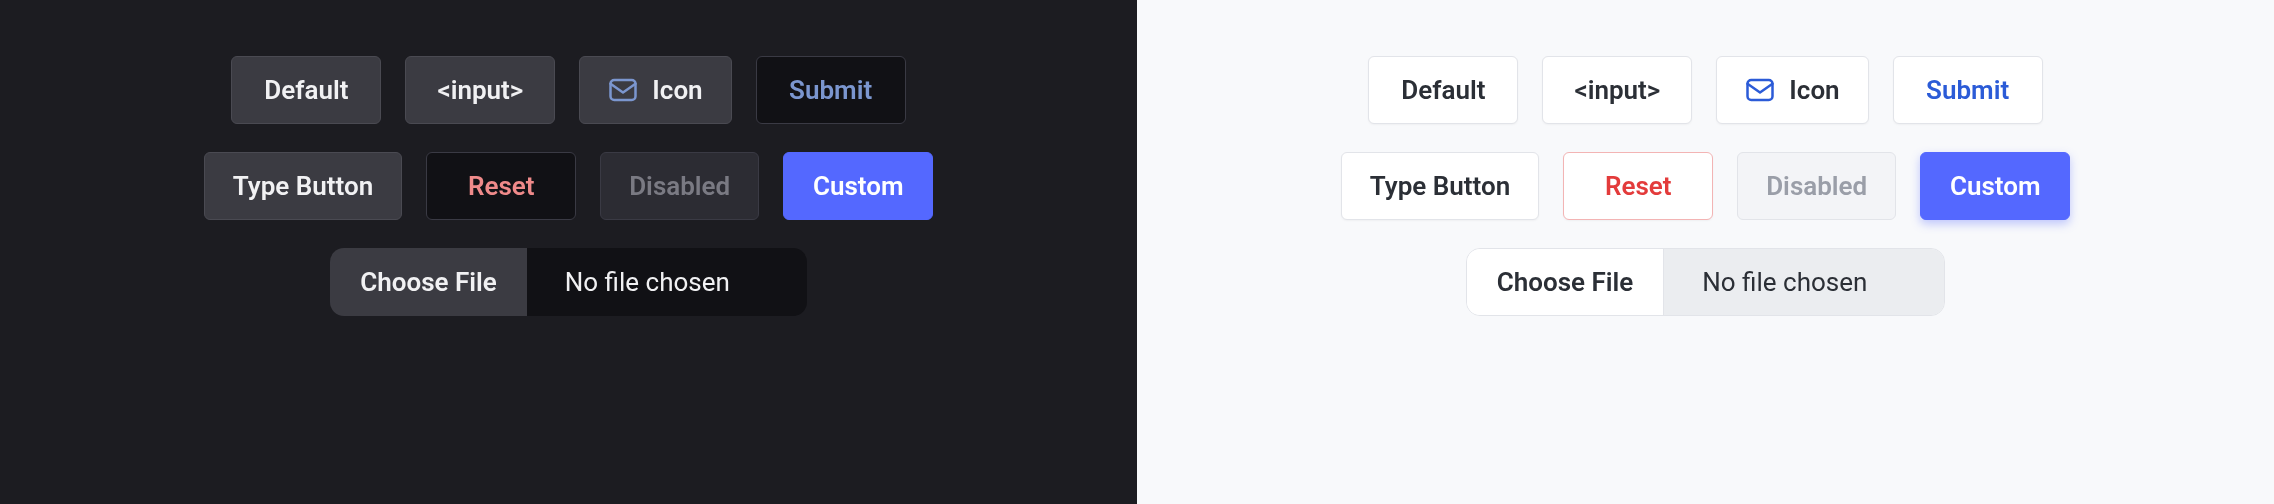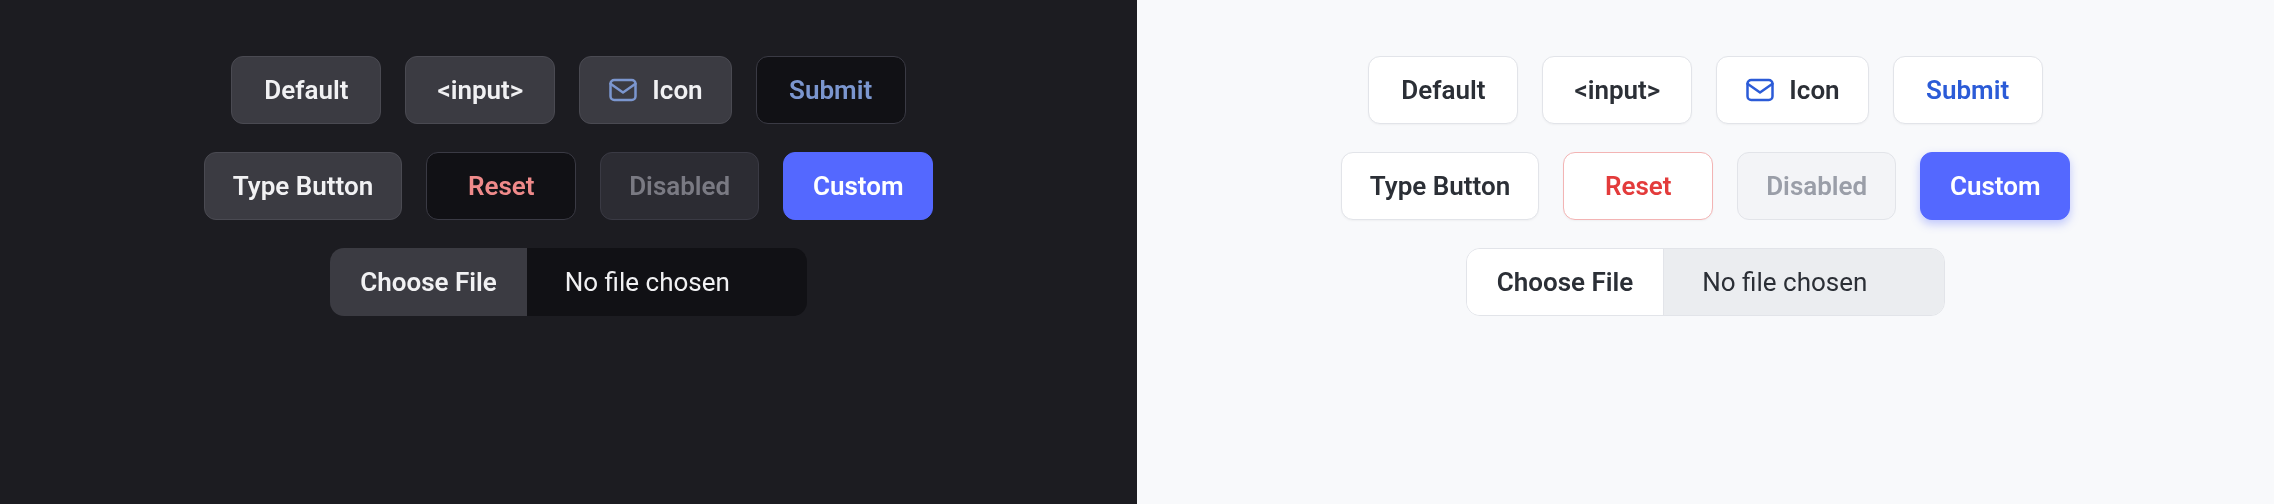--- a/index.html
+++ b/index.html
@@ -23,21 +23,21 @@
   .light { background: #f8f9fb; }
   .row {
     display: flex;
     gap: 24px;
     justify-content: center;
     align-items: center;
   }
   .btn {
     min-width: 150px;
     height: 68px;
-    border-radius: 12px;
+    border-radius: 6px;
     font-size: 26px;
     font-weight: 600;
     display: inline-flex;
     align-items: center;
     justify-content: center;
     gap: 14px;
     cursor: pointer;
     user-select: none;
     padding: 0 28px;
     border: 1px solid transparent;

